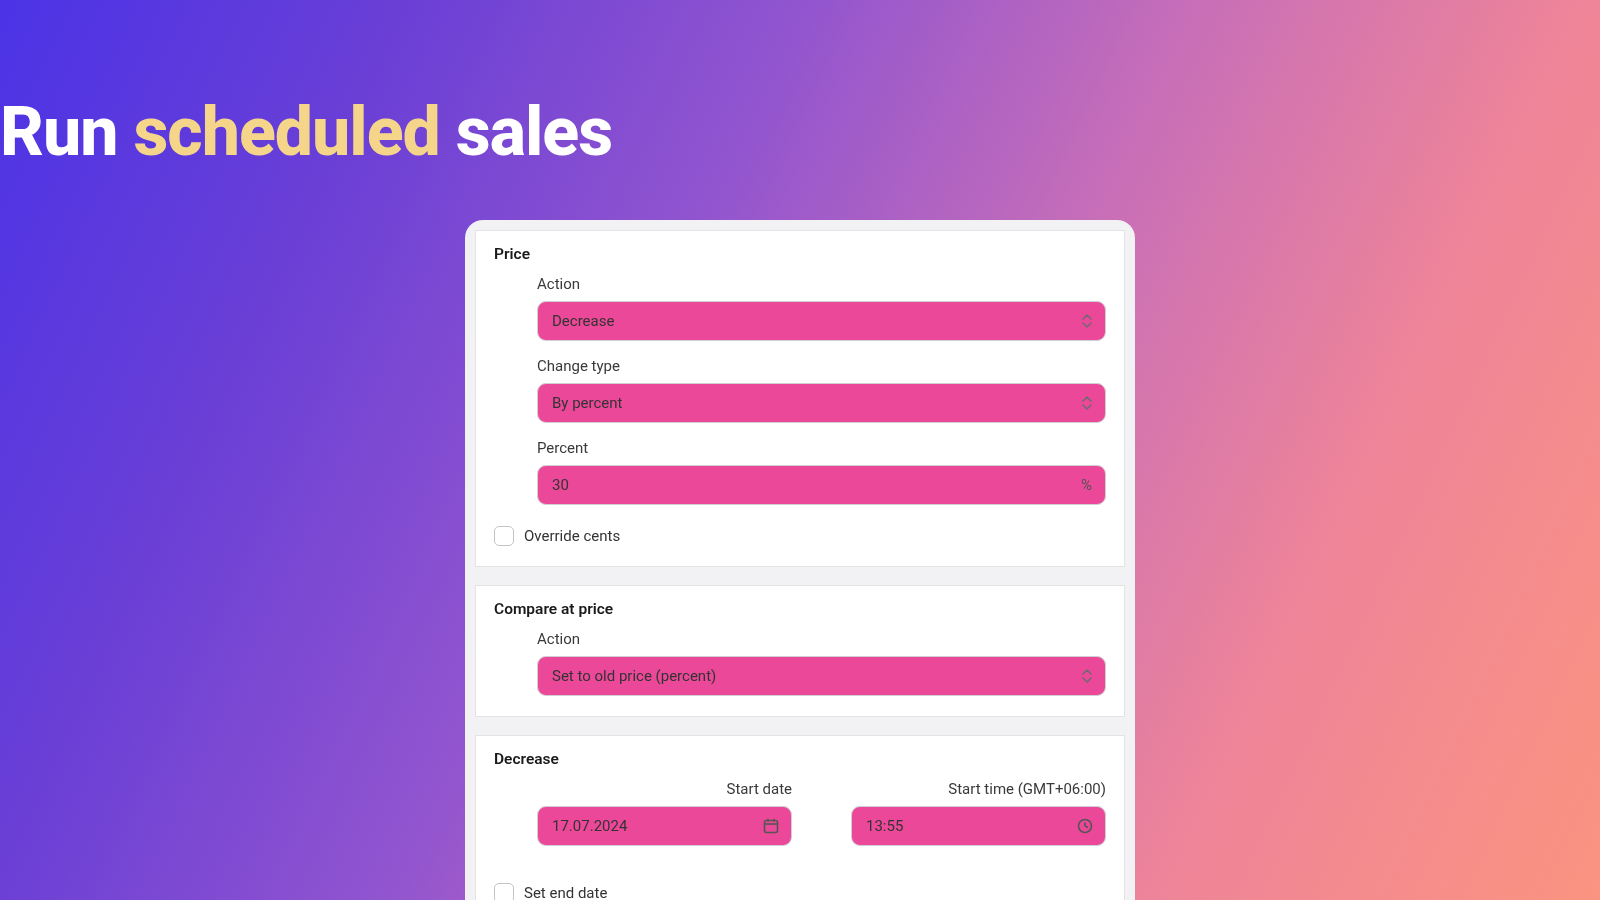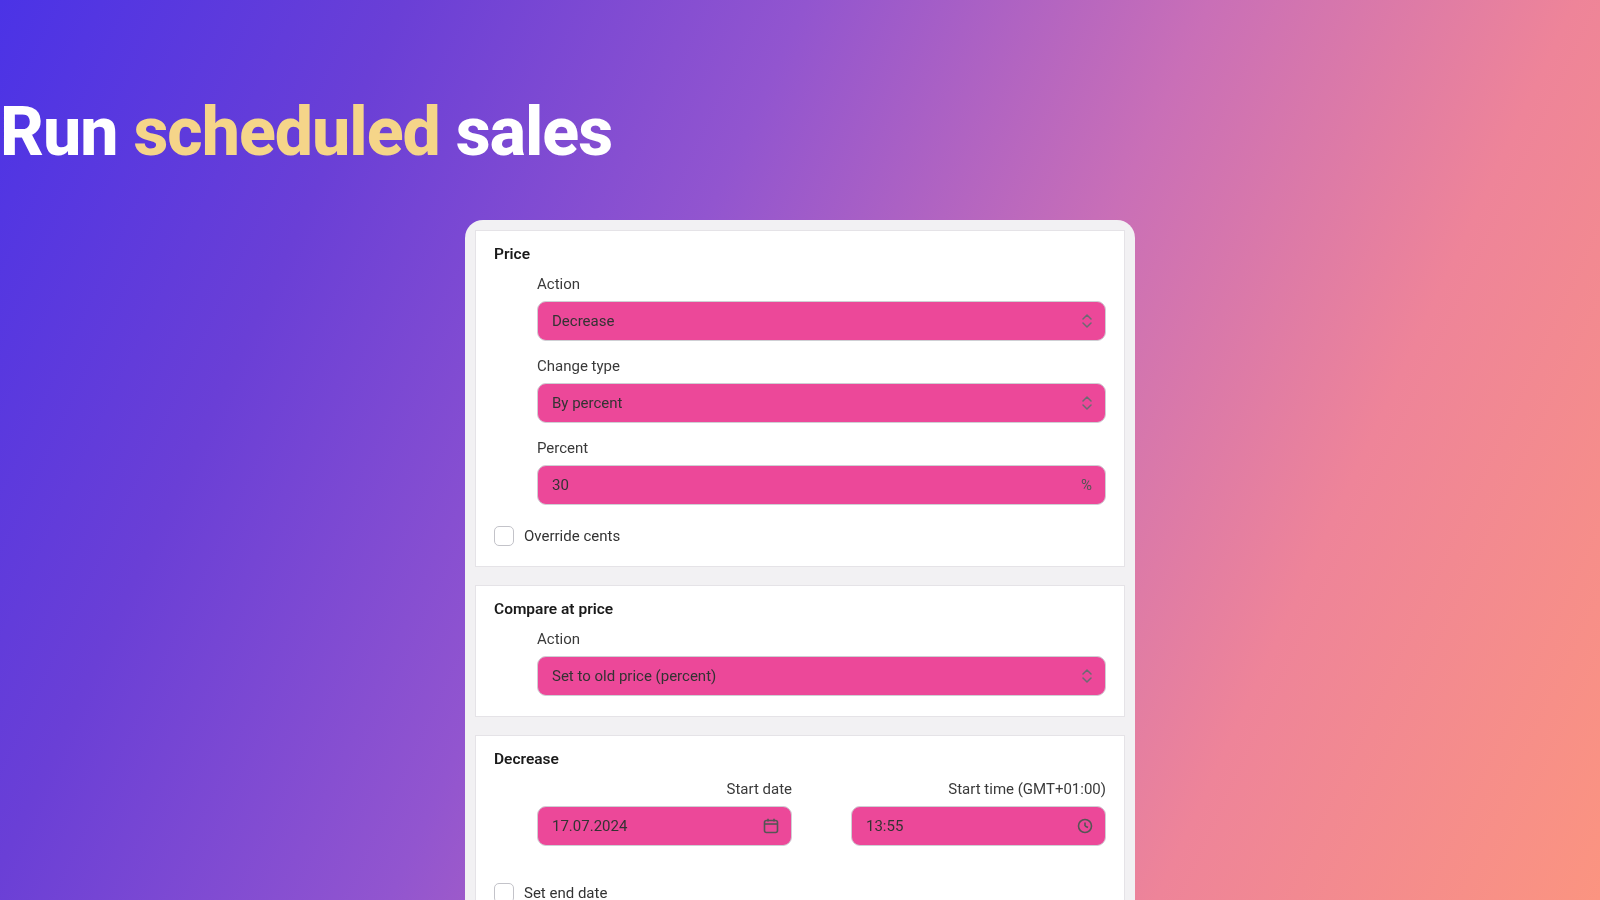--- a/index.html
+++ b/index.html
@@ -198,21 +198,21 @@
             <svg viewBox="0 0 18 18" width="18" height="18" fill="none" stroke="currentColor" stroke-width="1.6">
               <rect x="2.5" y="3.5" width="13" height="12" rx="2"></rect>
               <line x1="2.5" y1="7" x2="15.5" y2="7"></line>
               <line x1="6" y1="1.8" x2="6" y2="4.5"></line>
               <line x1="12" y1="1.8" x2="12" y2="4.5"></line>
             </svg>
           </span>
         </div>
       </div>
       <div class="field">
-        <span class="label">Start time (GMT+01:00)</span>
+        <span class="label">Start time (GMT+06:00)</span>
         <div class="control">
           <div class="textinput">
             <span>13:55</span>
           </div>
           <span class="icon-slot">
             <svg viewBox="0 0 18 18" width="18" height="18" fill="none" stroke="currentColor" stroke-width="1.6">
               <circle cx="9" cy="9" r="6.5"></circle>
               <line x1="9" y1="9" x2="9" y2="5.5"></line>
               <line x1="9" y1="9" x2="12" y2="10.5"></line>
             </svg>

